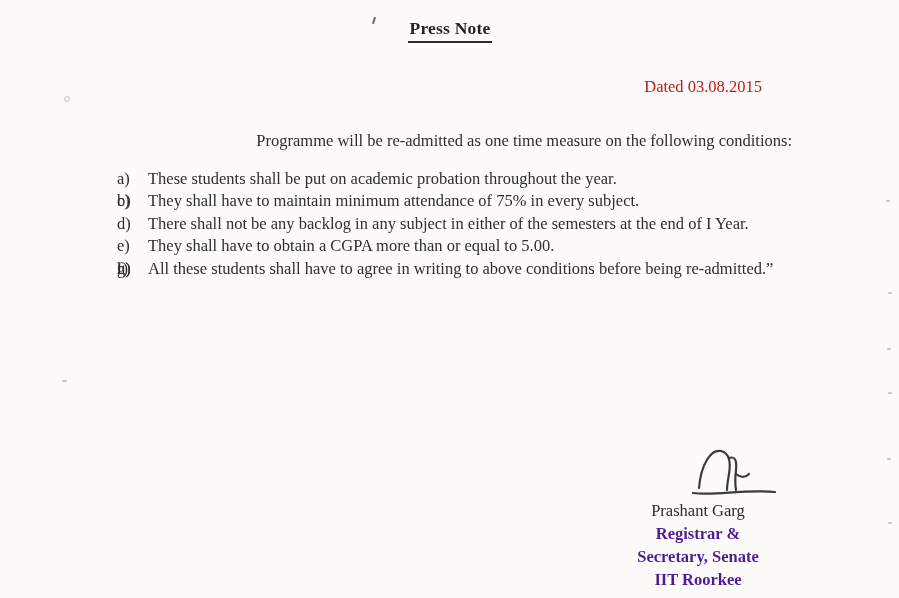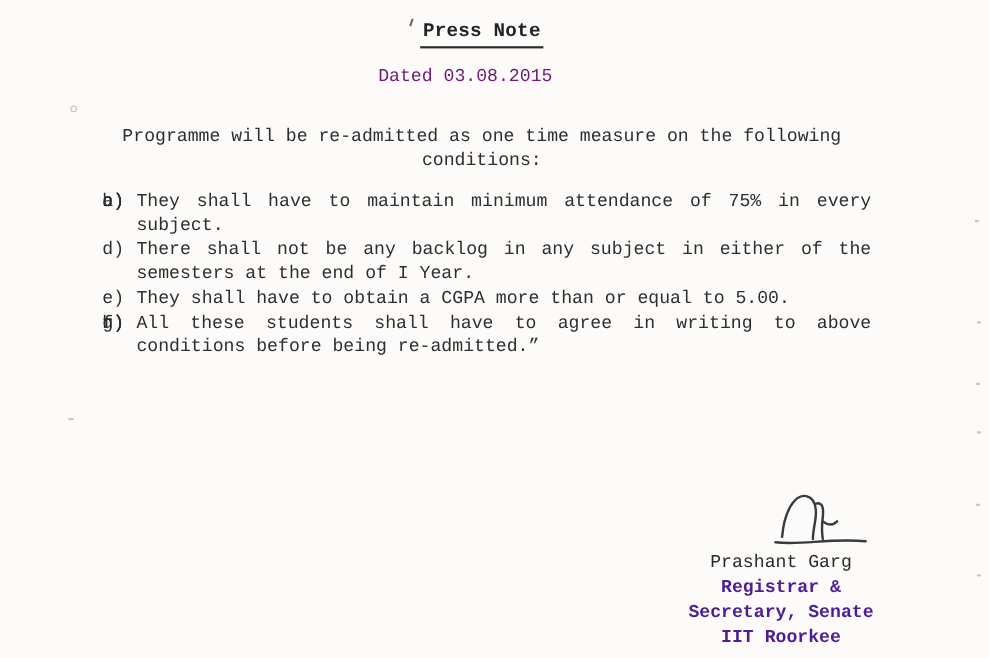--- a/index.html
+++ b/index.html
@@ -6,76 +6,76 @@
     margin: 0;
     padding: 0;
     background: #ffffff;
   }
   .page {
     position: relative;
     width: 899px;
     height: 598px;
     background: #fcfbf9;
     overflow: hidden;
-    font-family: Liberation Mono, monospace;
+    font-family: Liberation Serif, serif;
     color: #2e2e2e;
     box-sizing: border-box;
-    padding: 18px 107px 0 84px;
+    padding: 18px 107px 0 108px;
     font-size: 16.5px;
     line-height: 21.5px;
   }
   .title-row {
     text-align: center;
     margin: 0 0 0 0;
   }
   .doc-title {
     display: inline-block;
     font-size: 17.5px;
     font-weight: bold;
     color: #232323;
     border-bottom: 2px solid #2b2b2b;
     padding: 0 2px 1px 2px;
     letter-spacing: 0.2px;
   }
   .date-row {
-    text-align: center;
-    margin-top: 15px;
+    text-align: right;
+    margin-top: 33px;
     padding-right: 30px;
-    color: #701a75;
+    color: #b91c1c;
   }
   .intro {
     margin-top: 33px;
   }
   .intro-line-1 {
     text-align: justify;
     text-align-last: justify;
   }
   .intro-line-2 {
-    text-align: center;
+    text-align: right;
   }
   .conditions {
     list-style: none;
     margin: 16px 0 0 0;
     padding: 0;
   }
   .conditions li {
     position: relative;
     padding-left: 40px;
     text-align: justify;
     margin-bottom: 1px;
   }
   .cond-label {
     position: absolute;
     left: 9px;
     top: 0;
   }
   .sig-block {
     position: absolute;
     top: 444px;
-    right: 100px;
+    right: 112px;
     width: 178px;
     text-align: center;
     line-height: 23px;
   }
   .sig-mark {
     display: block;
     margin: 0 8px 3px auto;
   }
   .sig-name {
     color: #2a2a2a;
@@ -112,20 +112,21 @@
 
   <div class="date-row">Dated 03.08.2015</div>
 
   <div class="intro">
     <div class="intro-line-2">Programme will be re-admitted as one time measure on the following conditions:</div>
   </div>
 
   <ol class="conditions">
     <li>
       <span class="cond-label">a)</span>
+      <span class="cond-text">These students shall be put on academic probation throughout the year.</span>
     </li>
     <li>
       <span class="cond-label">b)</span>
     </li>
     <li>
       <span class="cond-label">c)</span>
       <span class="cond-text">They shall have to maintain minimum attendance of 75% in every subject.</span>
     </li>
     <li>
       <span class="cond-label">d)</span>

